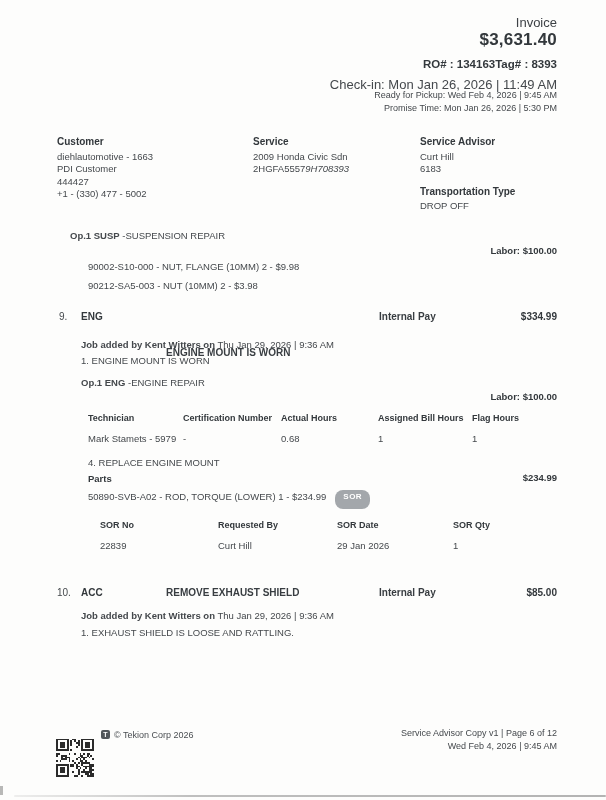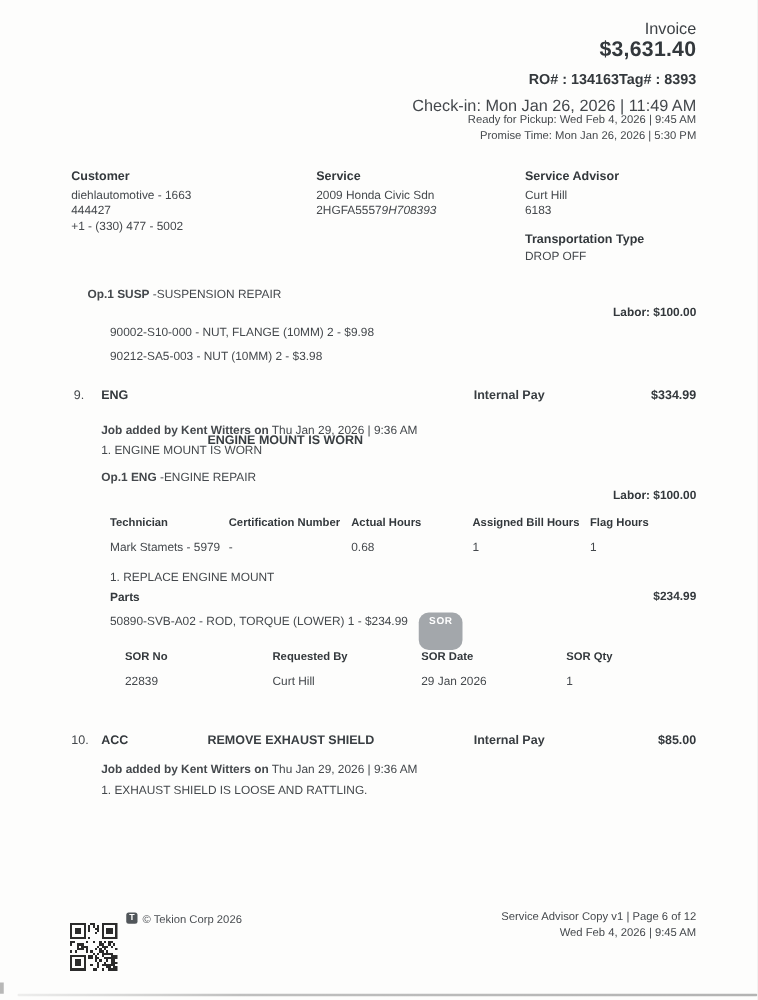--- a/index.html
+++ b/index.html
@@ -42,21 +42,21 @@
   .job-pay   { font-size:10px; font-weight:bold; color:#383d41; }
   .job-amt   { font-size:10px; font-weight:bold; color:#33383c; }
 
   
   .grid { position:absolute; display:grid; font-size:9.5px; }
   .grid .h { font-size:9px; font-weight:bold; color:#33383c; }
   .tech-grid { left:88px; top:413px; width:468px; grid-template-columns:95px 98px 97px 94px 1fr; row-gap:10px; }
   .sor-grid  { left:100px; top:520px; width:456px; grid-template-columns:118px 119px 116px 1fr; row-gap:10px; }
 
   .sor-badge {
-    display:inline-block; margin-left:9px; padding:2px 8px 19px;
+    display:inline-block; margin-left:9px; padding:2px 8px 8px;
     background:#a3a7ab; color:#ffffff; font-size:8px; font-weight:bold;
     border-radius:8px; letter-spacing:.5px; vertical-align:1px;
   }
 
   
   .qr { left:56px; top:737px; width:38px; height:41px; }
   .tek-logo {
     left:101px; top:730px; width:9px; height:9px; background:#51565a;
     border-radius:2px; color:#fff; font-size:7px; font-weight:bold;
     display:flex; align-items:center; justify-content:center;
@@ -83,20 +83,21 @@
   <div class="abs ro-line right-align">
     <span>RO# : 134163</span><span class="tag">Tag# : 8393</span>
   </div>
   <div class="abs chk1 right-align">Check-in: Mon Jan 26, 2026 | 11:49 AM</div>
   <div class="abs chk2 right-align">Ready for Pickup: Wed Feb 4, 2026 | 9:45 AM</div>
   <div class="abs chk3 right-align">Promise Time: Mon Jan 26, 2026 | 5:30 PM</div>
 
   <div class="abs party customer">
     <div class="hd">Customer</div>
     <div>diehlautomotive - 1663</div>
+    <div>PDI Customer</div>
     <div>444427</div>
     <div>+1 - (330) 477 - 5002</div>
   </div>
 
   <div class="abs party vehicle">
     <div class="hd">Service</div>
     <div>2009 Honda Civic Sdn</div>
     <div>
       <span>2HGFA5557</span><span class="it">9H708393</span>
     </div>
@@ -138,21 +139,21 @@
     <div class="h">Actual Hours</div>
     <div class="h">Assigned Bill Hours</div>
     <div class="h">Flag Hours</div>
     <div>Mark Stamets - 5979</div>
     <div>-</div>
     <div>0.68</div>
     <div>1</div>
     <div>1</div>
   </div>
 
-  <div class="abs line" style="left:88px; top:457px;">1. REPLACE ENGINE MOUNT</div>
+  <div class="abs line" style="left:88px; top:457px;">4. REPLACE ENGINE MOUNT</div>
   <div class="abs line b" style="left:88px; top:473px; color:#33383c;">Parts</div>
   <div class="abs line b right-align" style="right:49px; top:472px; color:#33383c;">$234.99</div>
   <div class="abs line" style="left:88px; top:490px;">
     <span>50890-SVB-A02 - ROD, TORQUE (LOWER) 1 - $234.99</span><span class="sor-badge">SOR</span>
   </div>
 
   <div class="grid sor-grid">
     <div class="h">SOR No</div>
     <div class="h">Requested By</div>
     <div class="h">SOR Date</div>

